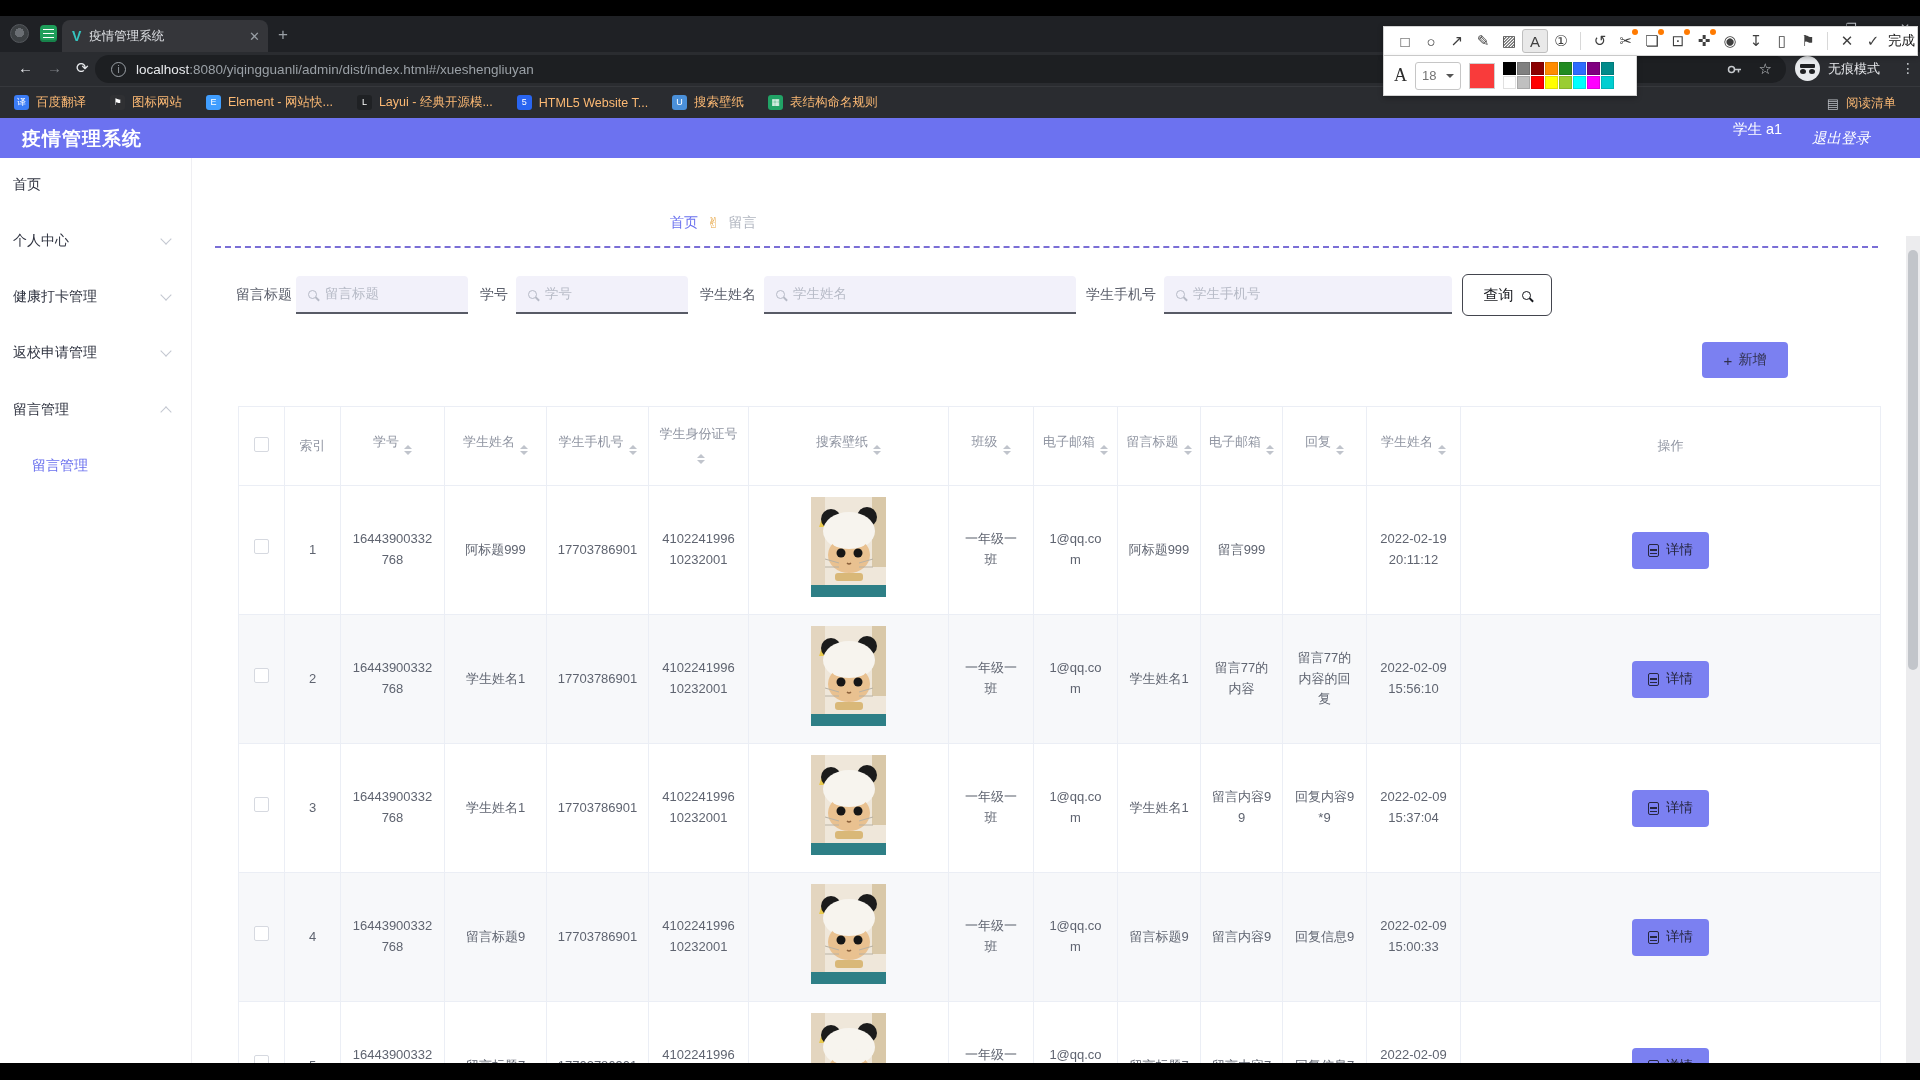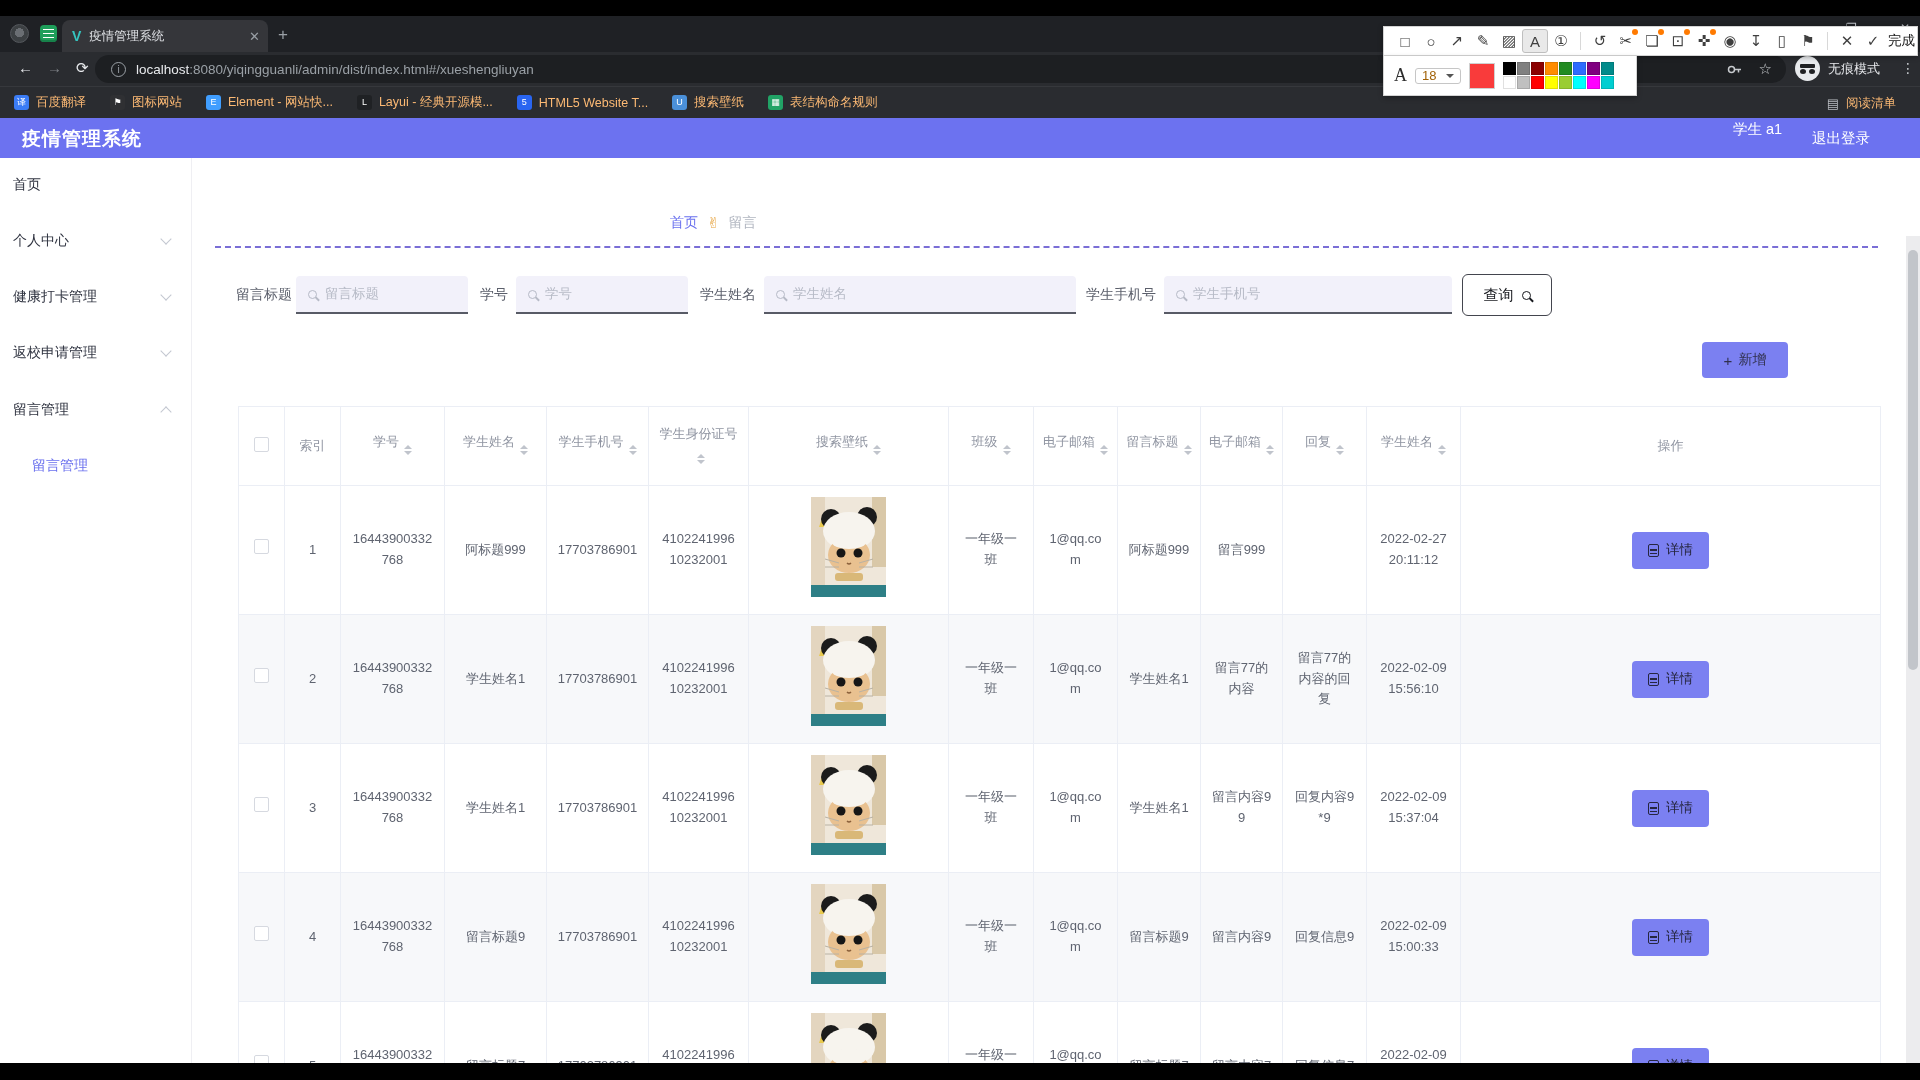--- a/index.html
+++ b/index.html
@@ -53,21 +53,21 @@
   .bm-fav { width:15px; height:15px; border-radius:3px; color:#fff; font-size:9px; line-height:15px; text-align:center; flex:none; }
   .bm-label { color:#fdba74; font-size:12.5px; white-space:nowrap; }
   #readlist { position:absolute; right:24px; top:0; height:32px; display:flex; align-items:center; gap:7px; }
   .rl-icon { color:#b9bdc2; font-size:13px; }
 
   
   #page { position:absolute; left:0; top:118px; width:1920px; height:945px; background:#fff; overflow:hidden; }
   #appbar { position:absolute; left:0; top:0; width:1920px; height:40px; background:#6c72f0; }
   #app-title { position:absolute; left:22px; top:8px; color:#fff; font-size:19px; font-weight:bold; letter-spacing:1px; }
   #hdr-user { position:absolute; left:1733px; top:2px; color:#fff; font-size:14.5px; }
-  #hdr-logout { position:absolute; left:1812px; top:11px; color:#fff; font-size:14.5px; }
+  #hdr-logout { position:absolute; left:1812px; top:11px; color:#fff; font-size:14.5px;font-style:italic; }
 
   #sidebar { position:absolute; left:0; top:40px; width:192px; height:905px; background:#fff; border-right:1px solid #efeff3; }
   .side-item { position:absolute; left:0; width:192px; height:30px; display:flex; align-items:center; padding-left:13px;
     font-size:14px; color:#2f3340; }
   .side-item.sub { padding-left:32px; color:#6a70ee; }
   .chev { position:absolute; right:22px; width:8px; height:8px; border-right:1.6px solid #c3c7d0; border-bottom:1.6px solid #c3c7d0; }
   .chev.down { transform:rotate(45deg); margin-top:-4px; }
   .chev.up { transform:rotate(-135deg); margin-top:4px; }
 
   #content { position:absolute; left:192px; top:40px; width:1728px; height:905px; background:#fff; }
@@ -119,22 +119,22 @@
     border:1px solid #d4d4d4; box-shadow:0 1px 5px rgba(0,0,0,.35); display:flex; align-items:center; padding:0 8px; }
   .tool { position:relative; width:26px; height:24px; display:flex; align-items:center; justify-content:center;
     font-size:15px; color:#3f3f3f; border-radius:3px; flex:none; }
   .tool.selected { background:#e9e9e9; border:1px solid #bfbfbf; }
   .tool .dot { position:absolute; top:0px; right:1px; width:6px; height:6px; border-radius:50%; background:#ff7a00; }
   .tsep { width:1px; height:18px; background:#d8d8d8; margin:0 6px; flex:none; }
   #snip-done { font-size:13.5px; color:#141414; margin-left:2px; white-space:nowrap; }
   #snip2 { position:absolute; left:1383px; top:56px; width:254px; height:40px; background:#fff; z-index:70;
     border:1px solid #d4d4d4; border-top:none; box-shadow:0 2px 5px rgba(0,0,0,.3); display:flex; align-items:center; padding:0 10px; gap:8px; }
   .font-a { font-size:18px; color:#2d2d2d; font-family:"Liberation Serif","DejaVu Serif",serif; }
-  #sizebox { width:46px; height:16px; border:1px solid #c6c6c6; border-radius:3px; display:flex; align-items:center;
-    justify-content:space-between; padding:0 6px; font-size:13px; color:#a16207; }
+  #sizebox { width:46px; height:28px; border:1px solid #c6c6c6; border-radius:3px; display:flex; align-items:center;
+    justify-content:space-between; padding:0 6px; font-size:13px; color:#737373; }
   #sizebox .caret { width:0; height:0; border:4px solid transparent; border-top-color:#555; margin-top:4px; }
   #curcolor { width:26px; height:26px; border:1px solid #d0d0d0; flex:none; }
   #palette { display:grid; grid-template-columns:repeat(8, 13px); grid-auto-rows:13px; gap:1px; background:#fff; }
   .sw { width:13px; height:13px; border:1px solid rgba(0,0,0,.12); }
 </style>
 </head>
 <body>
 
 <div id="stage">
 
@@ -369,21 +369,21 @@
                     <path d="M36 66 q2 2 4 0" stroke="#8a5f3a" stroke-width="1.5" fill="none"></path>
                     <path d="M14 62 L28 66 M14 70 L28 70 M62 62 L48 66 M62 70 L48 70" stroke="#b9b2a4" stroke-width="1"></path>
                     <rect x="0" y="88" width="75" height="12" fill="#2e7f86"></rect>
                     <rect x="24" y="76" width="28" height="8" rx="3" fill="#d9b878"></rect>
                   </svg></td>
                 <td>一年级一班</td>
                 <td>1@qq.com</td>
                 <td>阿标题999</td>
                 <td>留言999</td>
                 <td></td>
-                <td>2022-02-27 20:11:12</td>
+                <td>2022-02-19 20:11:12</td>
                 <td><span class="detail-btn">
                     <span class="doc-ic"></span>
                     <span>详情</span>
                   </span></td>
               </tr>
               <tr class="stripe">
                 <td><span class="cb"></span></td>
                 <td>2</td>
                 <td>16443900332768</td>
                 <td>学生姓名1</td>

